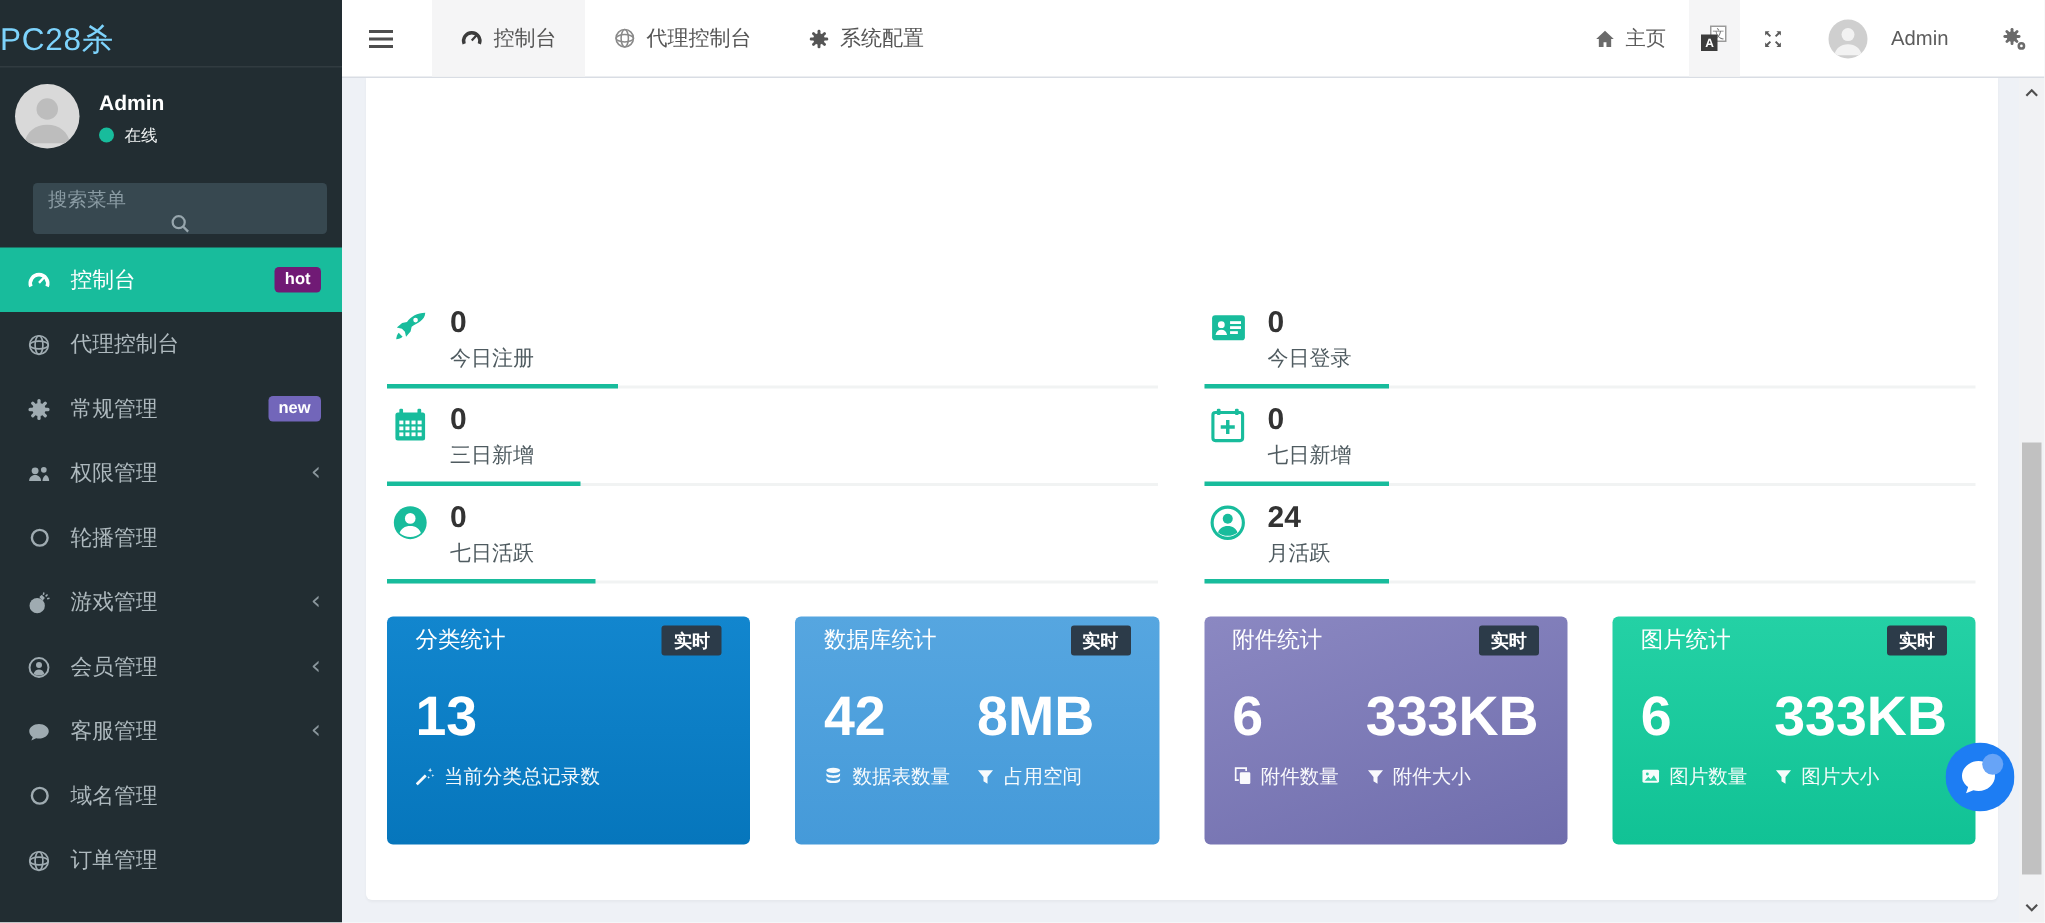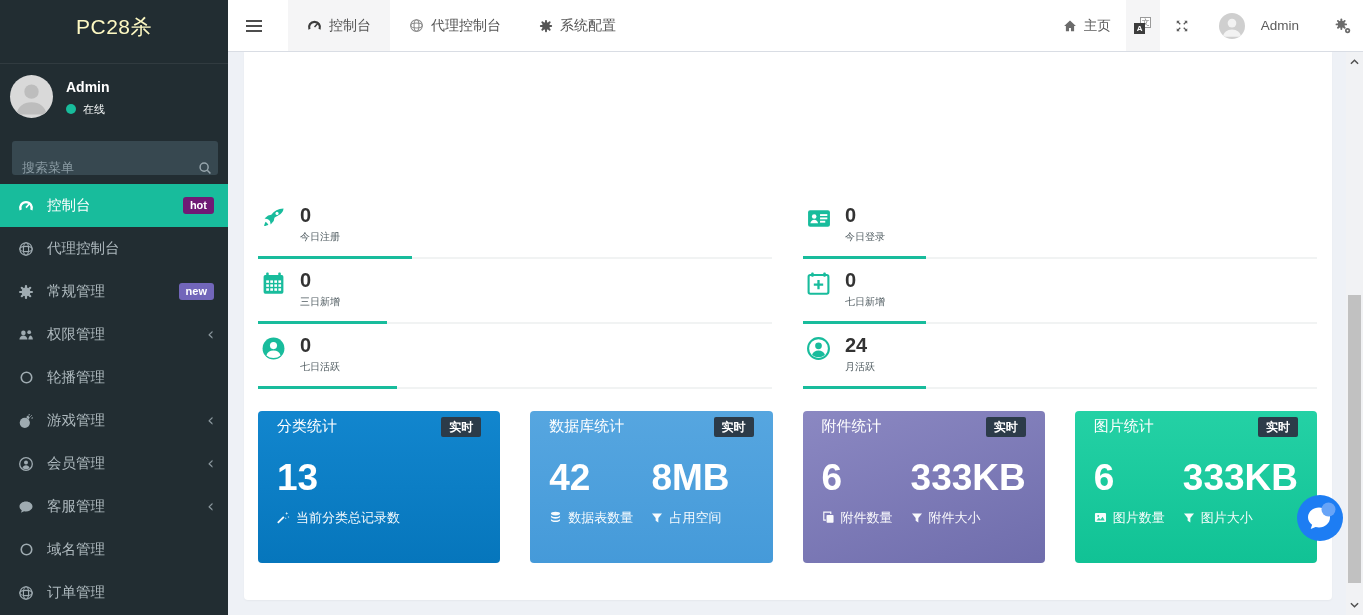--- a/index.html
+++ b/index.html
@@ -2,29 +2,29 @@
 <html><head>
 <meta charset="utf-8">
 <style>
   * { margin:0; padding:0; box-sizing:border-box; }
   html,body { width:1363px; height:615px; overflow:hidden; }
   body { font-family:"Liberation Sans","DejaVu Sans",sans-serif; background:#eef1f6; position:relative; }
   svg { display:block; }
 
   
   .sidebar { position:absolute; left:0; top:0; bottom:0; width:228px; background:#222d32; color:#b0bcc2; overflow:hidden; z-index:5; }
-  .logo { height:64px; line-height:53px; text-align:center; color:#fef9c3; font-size:21px; letter-spacing:.5px; border-bottom:1px solid rgba(255,255,255,.07); }
+  .logo { height:45px; line-height:53px; text-align:left; color:#7dd3fc; font-size:21px; letter-spacing:.5px; border-bottom:1px solid rgba(255,255,255,.07); }
   .user-panel { display:flex; padding:11px 10px 10px 10px; align-items:center; }
   .avatar { width:43px; height:43px; border-radius:50%; background:#d9d9d9; overflow:hidden; position:relative; flex:0 0 auto; }
   .avatar svg { position:absolute; left:0; top:0; width:100%; height:100%; }
   .user-meta { margin-left:13px; }
   .user-name { color:#fff; font-weight:bold; font-size:14px; margin-top:2px; }
   .user-status { display:flex; align-items:center; margin-top:7px; font-size:11px; color:#f2f5f5; }
   .dot { width:10px; height:10px; border-radius:50%; background:#18bc9c; margin-right:7px; }
-  .search-box { margin:13px 10px 0 12px; height:34px; background:#374850; border-radius:3px; display:flex; align-items:flex-end; padding:0 10px; }
+  .search-box { margin:13px 10px 0 22px; height:34px; background:#374850; border-radius:3px; display:flex; align-items:center; padding:0 10px;flex-direction:column; }
   .search-box input { flex:1; background:transparent; border:none; outline:none; color:#cfd8dc; font-size:13px; font-family:inherit; }
   .search-box input::placeholder { color:#8a9ba3; }
   .search-box .sicon { color:#97a6ad; }
   .menu { list-style:none; margin-top:9px; }
   .menu li { height:43px; display:flex; align-items:center; padding:0 14px 0 16px; font-size:14.5px; color:#aeb9be; cursor:pointer; }
   .menu li .ico { width:20px; margin-right:11px; display:flex; justify-content:center; color:#9fabb1; }
   .menu li.active { background:#18bc9c; color:#fff; }
   .menu li.active .ico { color:#fff; }
   .badge { margin-left:auto; font-size:11px; font-weight:bold; color:#fff; padding:2px 7px 3px; border-radius:3px; line-height:1.1; }
   .chev { margin-left:auto; color:#8a969c; font-size:17px; line-height:1; font-family:"DejaVu Sans",sans-serif; }
@@ -49,21 +49,21 @@
   .user-link { padding-right:24px; }
   .cog-link { padding:0 12px; }
 
   
   .content { position:absolute; left:228px; top:52px; right:17px; bottom:0; background:#eef1f6; }
   .panel { position:absolute; left:16px; top:0; width:1088px; height:548px; background:#fff; border-radius:0 0 4px 4px; box-shadow:0 1px 2px rgba(0,0,0,.04); }
   .stats { display:grid; grid-template-columns:1fr 1fr; column-gap:31px; padding:142px 15px 0 14px; }
   .stat { position:relative; height:65px; padding:10px 0 0 42px; border-bottom:2px solid #f1f3f3; }
   .stat .s-ico { position:absolute; left:3px; top:12px; color:#18bc9c; }
   .stat-num { font-size:20px; font-weight:bold; color:#333; line-height:22px; }
-  .stat-lbl { font-size:10px; color:#4f5b60; margin-top:4px; }
+  .stat-lbl { font-size:14px; color:#4f5b60; margin-top:4px; }
   .stat .bar { position:absolute; left:0; bottom:-2px; height:3px; background:#18bc9c; }
 
   .cards { display:grid; grid-template-columns:repeat(4,1fr); column-gap:30px; padding:22px 15px 0 14px; }
   .card { height:152px; border-radius:4px; color:#fff; padding:6px 19px; position:relative; }
   .card-head { display:flex; justify-content:space-between; align-items:flex-start; }
   .card-title { font-size:15px; }
   .rt-badge { background:#2c3b49; color:#fff; font-size:12px; font-weight:bold; padding:3px 8px; border-radius:2px; line-height:1.2; }
   .card-vals { display:flex; margin-top:20px; }
   .vcol { flex:1; }
   .vnum { font-size:37px; font-weight:700; line-height:1.15; }

